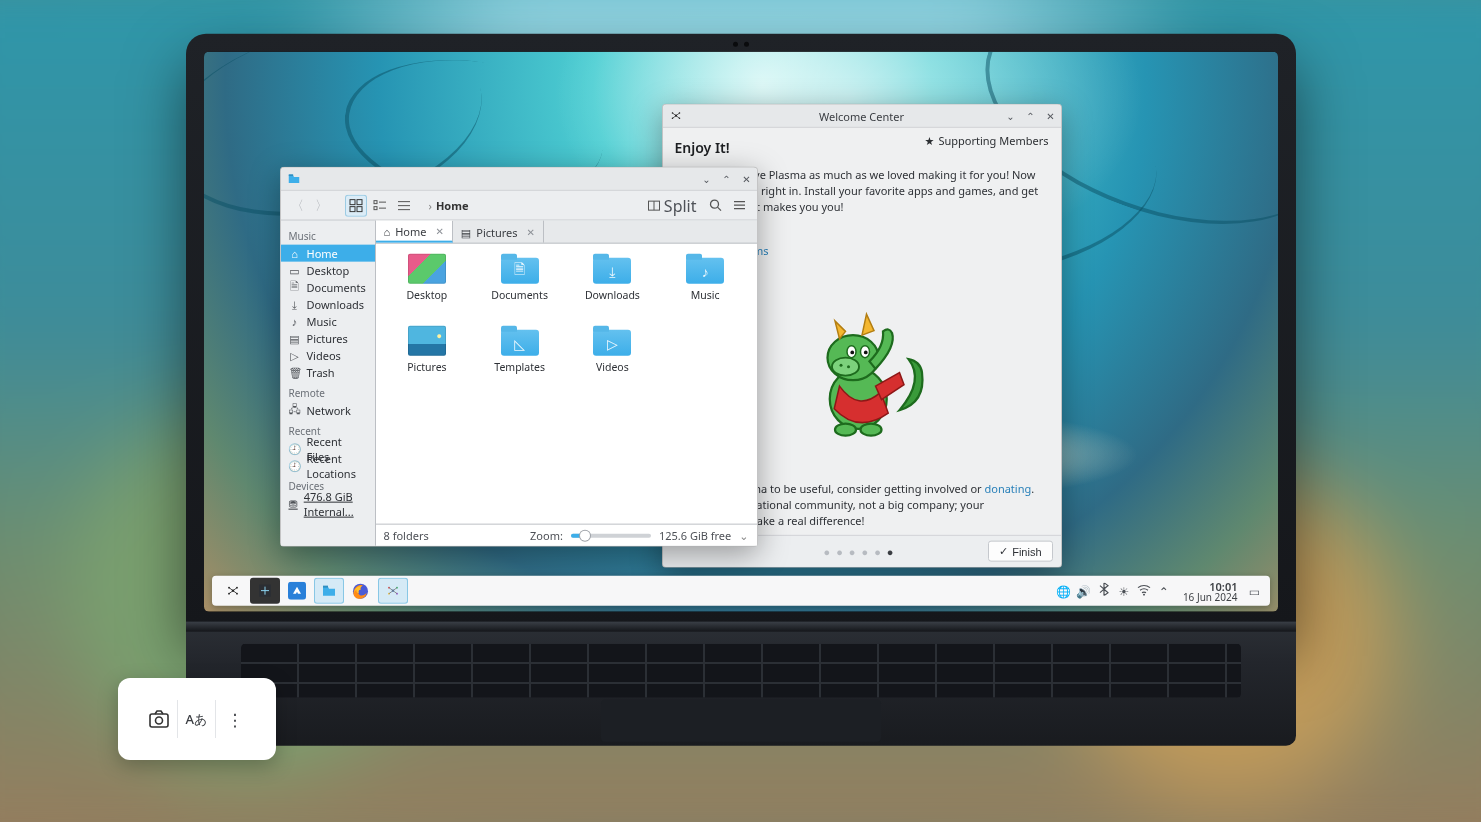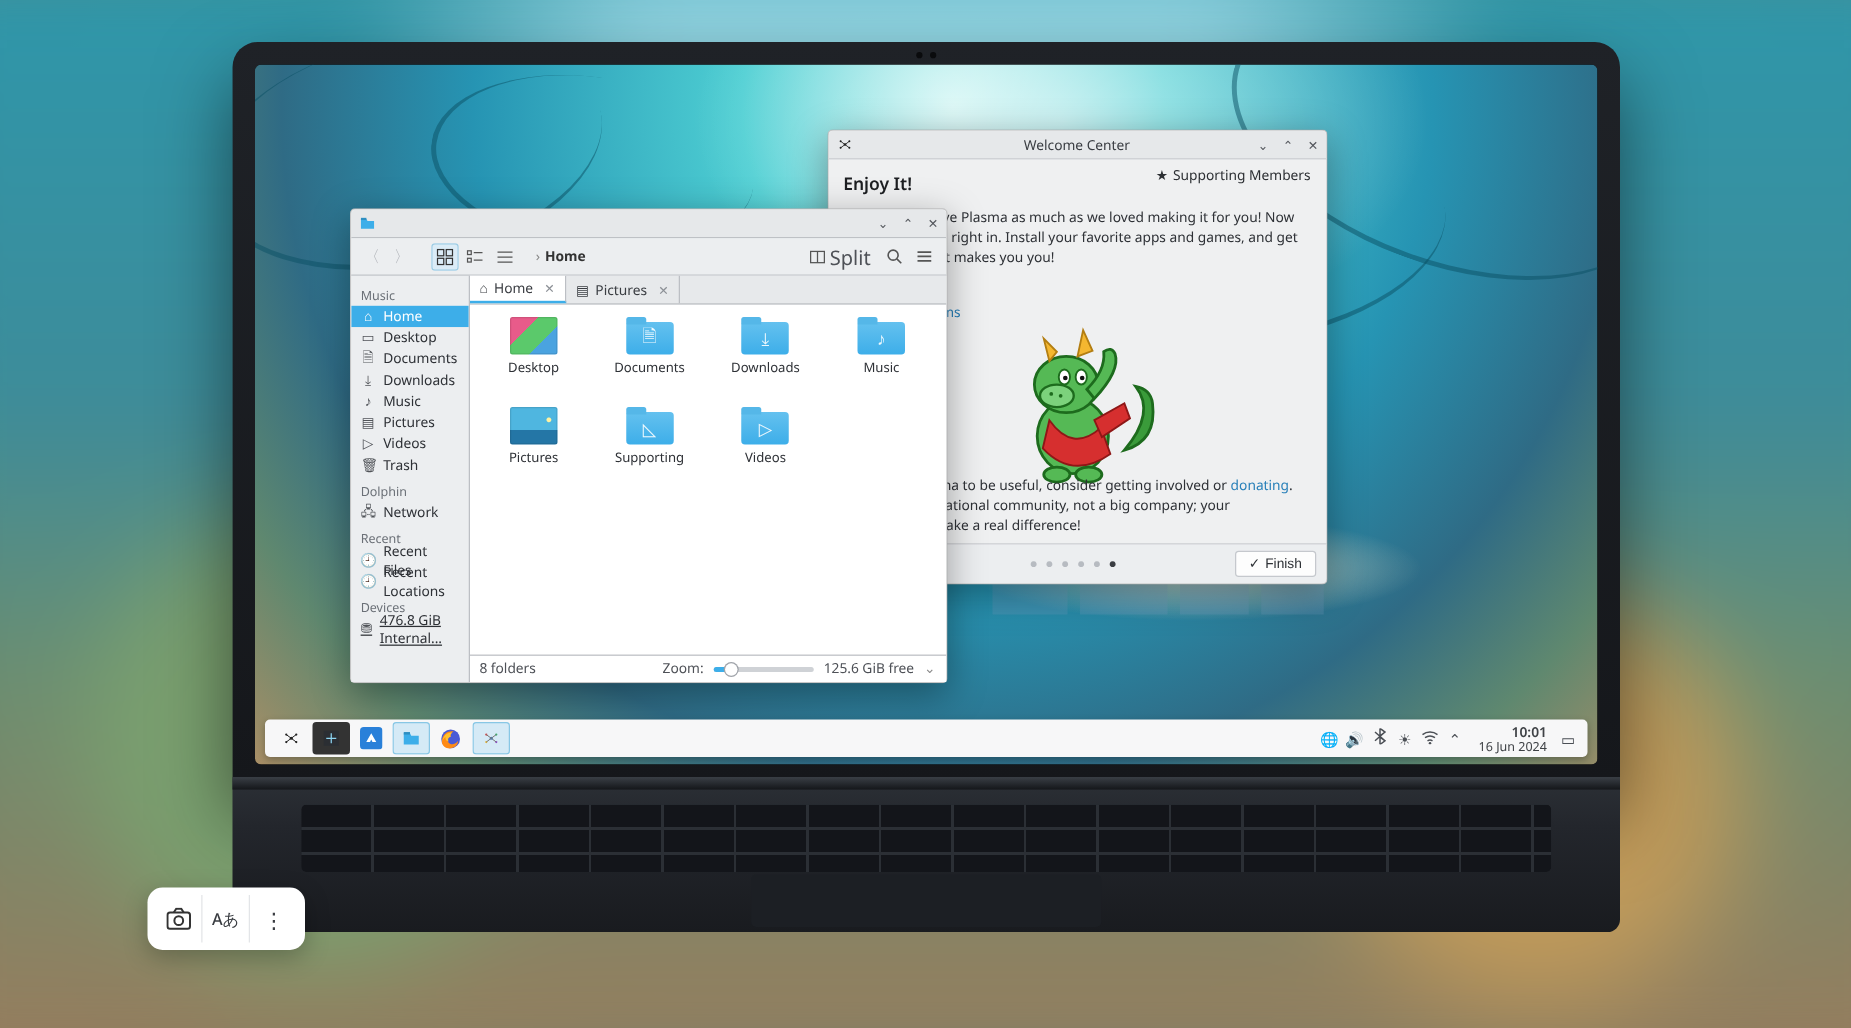--- a/index.html
+++ b/index.html
@@ -123,37 +123,37 @@
   .folder::before{content:"";position:absolute;inset:4px 0 0 0;background:linear-gradient(#64c1ef,#3daee9);border-radius:3px}
   .folder::after{content:"";position:absolute;top:0;left:0;width:16px;height:6px;background:#55b7e8;border-radius:2px 2px 0 0}
   .folder .glyph{position:absolute;inset:0;display:flex;align-items:center;justify-content:center;font-size:14px;color:rgba(255,255,255,.9);z-index:1;padding-top:4px}
   .thumb{width:38px;height:30px;border-radius:2px;box-shadow:inset 0 0 0 1px rgba(0,0,0,.1)}
   .status{height:22px;border-top:1px solid var(--breeze-border);display:flex;align-items:center;padding:0 8px;font-size:11px;color:#4e5157;gap:8px}
   .zoom-slider{width:80px;height:4px;background:#cfd2d6;border-radius:2px;position:relative}
   .zoom-slider::before{content:"";position:absolute;left:0;top:0;bottom:0;width:18%;background:var(--breeze-accent);border-radius:2px}
   .zoom-slider::after{content:"";position:absolute;left:18%;top:50%;transform:translate(-50%,-50%);width:10px;height:10px;border-radius:50%;background:#fff;box-shadow:0 0 0 1px #9fa3a9}
 
   
-  .welcome{left:458px;top:52px;width:400px;height:364px;display:flex;flex-direction:column}
+  .welcome{left:458px;top:52px;width:400px;height:464px;display:flex;flex-direction:column}
   .welcome .content{flex:1;padding:10px 12px 0;overflow:hidden;background:var(--breeze-bg);display:flex;flex-direction:column}
   .welcome h2{margin:0 0 10px;font-size:14px;font-weight:600;color:#1d1f22}
   .support{position:absolute;right:12px;top:28px;font-size:11px;color:#2c2f33;display:flex;align-items:center;gap:4px}
   .welcome p{margin:0 0 6px;font-size:11px;line-height:1.45;color:#2e3136}
   .welcome a{color:#2980b9;text-decoration:none}
   .konqi{flex:1;display:flex;align-items:center;justify-content:center;min-height:0}
   .dots{text-align:center;letter-spacing:6px;color:#b7bbc1;padding:4px}
   .dots .cur{color:#3a3d42}
   .footer{height:32px;border-top:1px solid var(--breeze-border);display:flex;align-items:center;justify-content:flex-end;padding:0 8px;position:relative;background:#eceef0;border-radius:0 0 var(--win-radius) var(--win-radius)}
   .btn{background:#fdfdfd;border:1px solid #c5c8cd;border-radius:3px;padding:3px 10px;font-size:11px;display:flex;align-items:center;gap:4px;color:#2e3136}
 
   
   .konqi svg{width:150px;height:150px}
 
   
-  .pill{position:absolute;left:118px;bottom:62px;background:#fff;border-radius:12px;box-shadow:0 6px 20px rgba(0,0,0,.25);display:flex;padding:6px}
+  .pill{position:absolute;left:118px;bottom:62px;background:#fff;border-radius:12px;box-shadow:0 6px 20px rgba(0,0,0,.25);display:flex;padding:22px}
   .pill .p{width:38px;height:38px;display:flex;align-items:center;justify-content:center;color:#3a3d42;font-size:17px;border-right:1px solid #e3e5e8}
   .pill .p:last-child{border-right:0}
 </style>
 </head>
 <body>
 
 <div class="outer-blur"></div>
 
 <div class="laptop">
   <div class="screen-bezel">
@@ -350,21 +350,21 @@
                 </div>
               <div class="pl">
                   <span class="i">▷</span>
                   <span>Videos</span>
                 </div>
               <div class="pl">
                   <span class="i">🗑</span>
                   <span>Trash</span>
                 </div>
 
-              <div class="sect">Dolphin</div>
+              <div class="sect">Remote</div>
               <div class="pl">
                   <span class="i">🖧</span>
                   <span>Network</span>
                 </div>
 
               <div class="sect">Recent</div>
               <div class="pl">
                   <span class="i">🕘</span>
                   <span>Recent Files</span>
                 </div>
@@ -420,21 +420,21 @@
                 <div class="file">
                   <div class="thumb" style="background:linear-gradient(180deg,#4fb6e0 60%,#2476a6 60%);position:relative">
                       <span style="position:absolute;right:4px;top:3px;color:#fff2a0;font-size:9px">●</span>
                     </div>
                   <span>Pictures</span>
                 </div>
                 <div class="file">
                   <div class="folder">
                       <span class="glyph">◺</span>
                     </div>
-                  <span>Supporting</span>
+                  <span>Templates</span>
                 </div>
                 <div class="file">
                   <div class="folder">
                       <span class="glyph">▷</span>
                     </div>
                   <span>Videos</span>
                 </div>
               </div>
 
               <div class="status">

